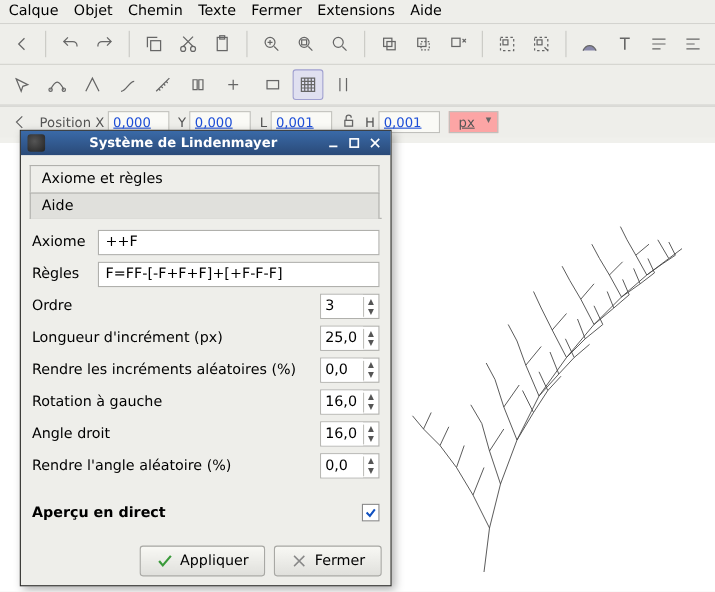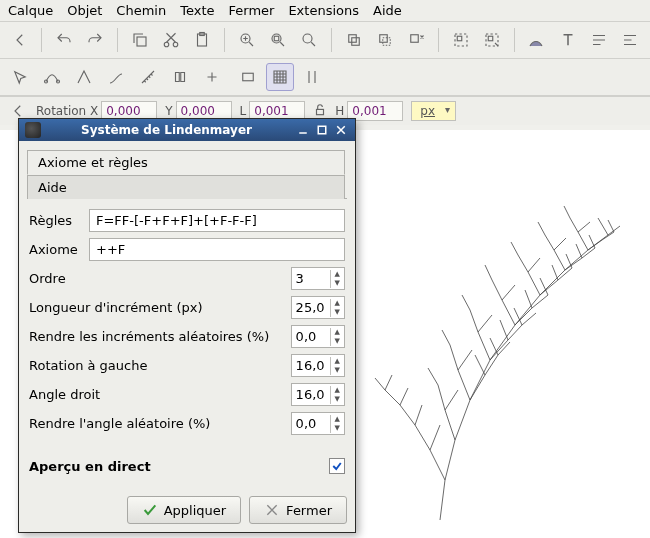--- a/index.html
+++ b/index.html
@@ -10,22 +10,22 @@
 
 .toolbar { display: flex; align-items: center; gap: 4px; padding: 4px 6px; background: #eeeeea; border-bottom: 1px solid #d0d0cc; min-height: 36px; }
 .toolbar .sep { width: 1px; height: 24px; background: #c8c8c4; margin: 0 4px; }
 .tb-btn { width: 28px; height: 28px; display: flex; align-items: center; justify-content: center; border: 1px solid transparent; border-radius: 3px; color: #555; }
 .tb-btn svg { width: 18px; height: 18px; stroke: #666; fill: none; stroke-width: 1.5; }
 
 .toolbar2 { display: flex; align-items: center; gap: 4px; padding: 4px 6px; background: #eeeeea; border-bottom: 1px solid #d0d0cc; min-height: 36px; }
 
 .statusbar { display: flex; align-items: center; gap: 8px; padding: 4px 8px; background: #eeeeea; border-top: 1px solid #d0d0cc; font-size: 12px; color: #555; }
 .sb-field { display: flex; align-items: center; gap: 3px; }
-.sb-field input { width: 56px; font-size: 12px; padding: 2px 4px; border: 1px solid #c0c0bc; background: #fafaf6; color: #701a75; }
-.sb-select { border: 1px solid #c0c0bc; padding: 2px 20px 2px 8px; background: #fef9c3; font-size: 12px; position: relative; text-decoration: underline; }
+.sb-field input { width: 56px; font-size: 12px; padding: 2px 4px; border: 1px solid #c0c0bc; background: #fafaf6; color: #1d4ed8; text-decoration: underline; }
+.sb-select { border: 1px solid #c0c0bc; padding: 2px 20px 2px 8px; background: #fca5a5; font-size: 12px; position: relative; text-decoration: underline; }
 .sb-select::after { content: "▾"; position: absolute; right: 5px; top: 2px; font-size: 10px; color: #666; }
 
 .canvas-area { position: absolute; left: 0; right: 0; top: 130px; bottom: 0; background: #fff; }
 .ruler-h { position: absolute; top: 130px; left: 0; right: 0; height: 18px; background: #eeeeea; border-bottom: 1px solid #b8b8b4; font-size: 9px; color: #444; }
 .ruler-tick { position: absolute; top: 4px; }
 .tree-canvas { position: absolute; left: 240px; top: 150px; width: 400px; height: 380px; }
 .tree-canvas svg { width: 100%; height: 100%; }
 
 .dialog { position: absolute; left: 18px; top: 118px; width: 338px; background: #eeeeea; border: 1px solid #2a2a28; box-shadow: 3px 3px 8px rgba(0,0,0,0.3); }
 .titlebar { background: linear-gradient(to bottom, #3a6aa8, #2a4a78); color: #fff; display: flex; align-items: center; padding: 3px 6px; font-size: 12px; font-weight: bold; }
@@ -244,21 +244,21 @@
     </div>
 </div>
 
 <div class="statusbar">
   <div class="tb-btn" style="width:20px;height:20px">
       <svg viewBox="0 0 24 24">
         <polyline points="15 5 8 12 15 19"></polyline>
       </svg>
     </div>
   <div class="sb-field">
-    <span>Rotation X</span>
+    <span>Position X</span>
     <input value="0,000" style="">
   </div>
   <div class="sb-field">
     <span>Y</span>
     <input value="0,000" style="">
   </div>
   <div class="sb-field">
     <span>L</span>
     <input value="0,001" style="">
   </div>
@@ -327,26 +327,26 @@
   </div>
 
   <div class="dialog-body">
     <div class="tabs">
       <div class="tab active">Axiome et règles</div>
       <div class="tab">Aide</div>
     </div>
 
     <div class="form">
       <div class="row wide">
+        <label>Axiome</label>
+        <input type="text" value="++F" style="">
+      </div>
+      <div class="row wide">
         <label>Règles</label>
         <input type="text" value="F=FF-[-F+F+F]+[+F-F-F]" style="">
-      </div>
-      <div class="row wide">
-        <label>Axiome</label>
-        <input type="text" value="++F" style="">
       </div>
       <div class="row">
         <label>Ordre</label>
         <div class="spacer"></div>
         <div class="spin">
           <input value="3" style="">
           <div class="arrows">
               <span>▲</span>
               <span>▼</span>
             </div>

